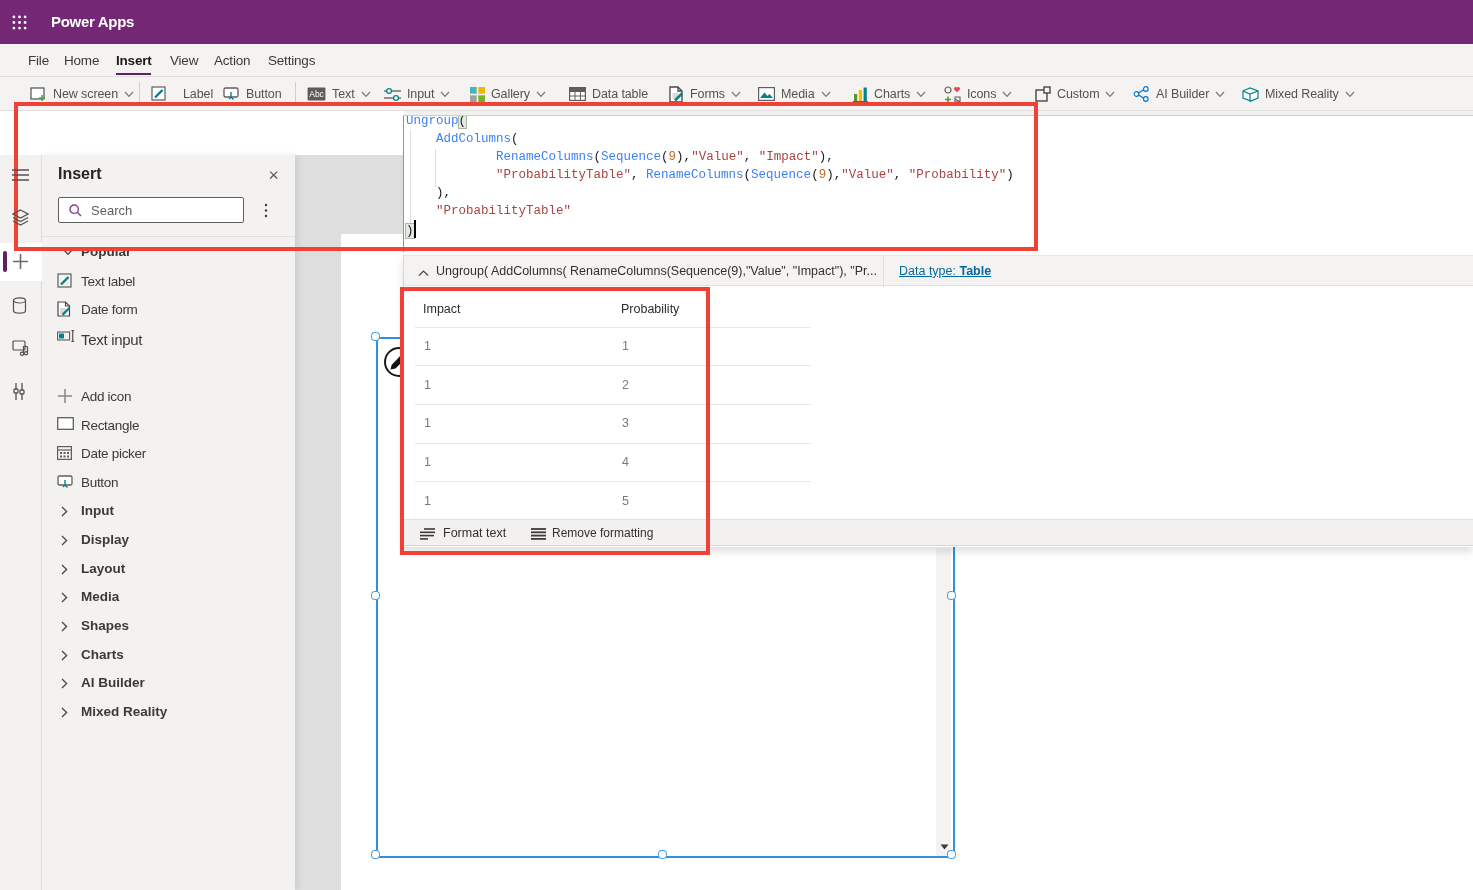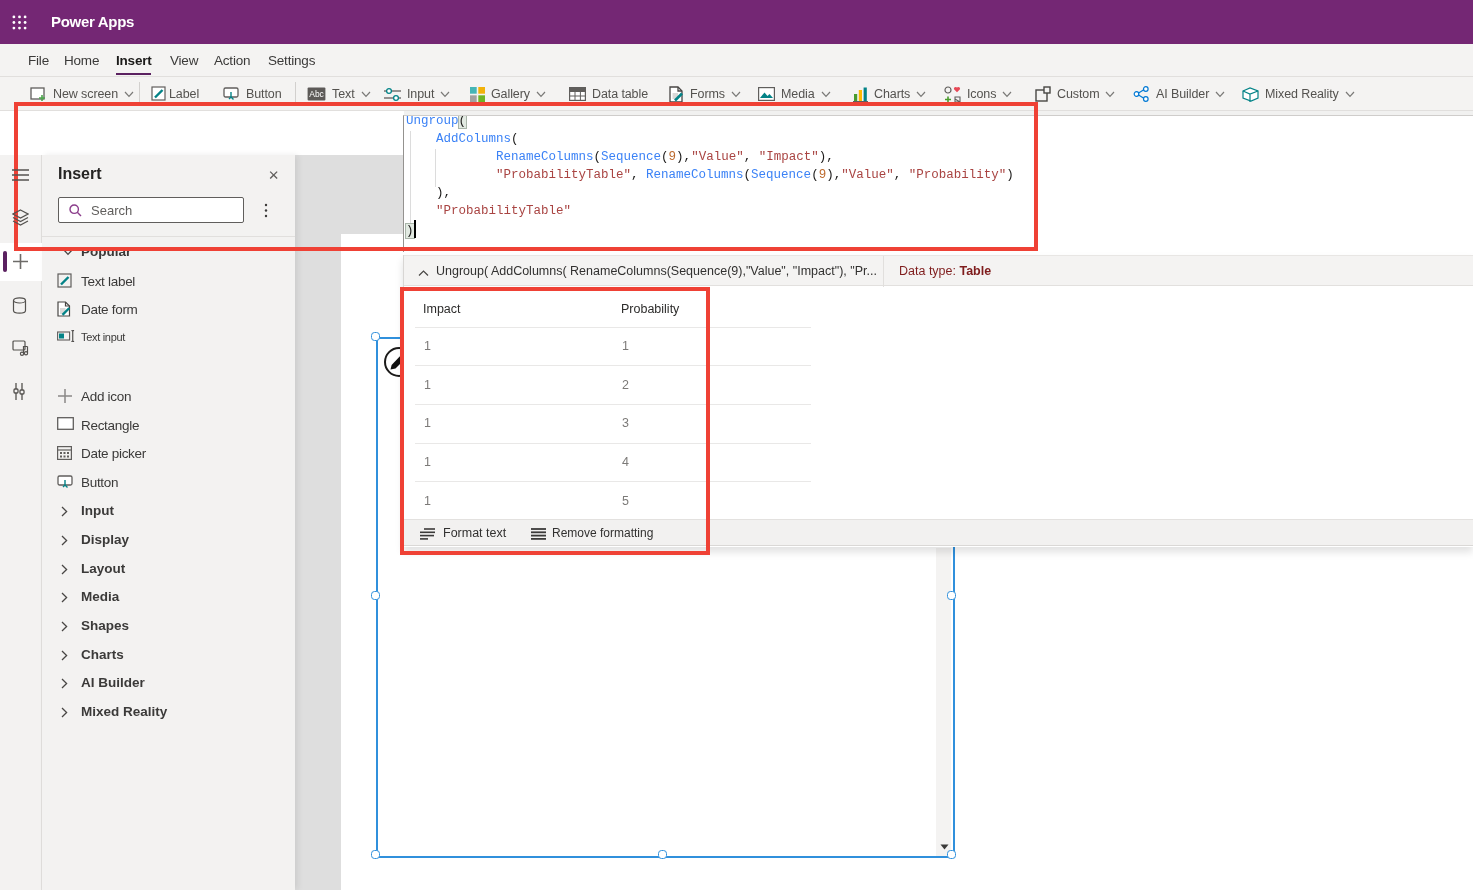--- a/index.html
+++ b/index.html
@@ -83,21 +83,21 @@
             <path d="M1 1 L5 5.4 L9 1" stroke="#7a7977" stroke-width="1.2" fill="none"></path>
           </svg>
         </div>
       </div>
       <div class="abs" style="left: 151px; top: 0px;">
         <div style="display:flex;align-items:center;height:34px;font-size:12.5px;color:#54524f;white-space:nowrap;letter-spacing:-0.1px;">
           <svg width="16" height="16" viewBox="0 0 16 16">
             <rect x="1" y="1" width="13" height="13" fill="#fff" stroke="#605e5c" stroke-width="1.2"></rect>
             <line x1="4" y1="11.5" x2="11.5" y2="4" stroke="#038387" stroke-width="2.4"></line>
           </svg>
-          <span style="margin-left:2px">Label</span>
+          <span style="margin-left:16px">Label</span>
         </div>
       </div>
       <div class="abs" style="left: 223px; top: 0px;">
         <div style="display:flex;align-items:center;height:34px;font-size:12.5px;color:#54524f;white-space:nowrap;letter-spacing:-0.1px;">
           <svg width="17" height="16" viewBox="0 0 17 16">
             <rect x="1" y="2" width="14" height="9" rx="1.5" fill="#fff" stroke="#605e5c" stroke-width="1.3"></rect>
             <path d="M8 6 v5 M8 11 l2.5 2.5 M8 11 l-2 2" stroke="#038387" stroke-width="1.4" fill="none"></path>
           </svg>
           <span style="margin-left:6px">Button</span>
         </div>
@@ -273,21 +273,21 @@
   </style>
 
   <div class="abs" style="left:403px;top:255px;width:1070px;height:292px;background:#fff;border-left:1px solid #d8d6d4;box-shadow:0 5px 8px rgba(0,0,0,0.12);">
 
     <div class="abs" style="left:0;top:0;width:1070px;height:31px;background:#f4f3f2;border-top:1px solid #e8e6e4;border-bottom:1px solid #e2e0de;">
       <svg class="abs" style="left:14px;top:14px;" width="11" height="7" viewBox="0 0 11 7">
           <path d="M1 5.5 L5.5 1 L10 5.5" stroke="#484644" stroke-width="1.2" fill="none"></path>
         </svg>
       <div class="abs" style="left:32px;top:0;height:31px;line-height:31px;font-size:12.5px;color:#323130;">Ungroup( AddColumns( RenameColumns(Sequence(9),"Value", "Impact"), "Pr...</div>
       <div class="abs" style="left:479px;top:0;width:1px;height:31px;background:#e1dfdd;"></div>
-      <div class="abs" style="left:495px;top:0;height:31px;line-height:31px;font-size:12.5px;color:#7f1d1d;">Data type: <b>Table</b></div>
+      <div class="abs" style="left:495px;top:0;height:31px;line-height:31px;font-size:12.5px;color:#0369a1;text-decoration:underline;">Data type: <b>Table</b></div>
     </div>
 
     <div class="abs" style="left:19px;top:47px;font-size:12.5px;color:#2d2c2b;">Impact</div>
     <div class="abs" style="left:217px;top:47px;font-size:12.5px;color:#2d2c2b;">Probability</div>
     <div class="abs tline" style="top:72px;"></div>
     <div class="abs trow" style="top:84px;"><span>1</span><span class="c2">1</span></div>
     <div class="abs tline" style="top:110px;"></div>
     <div class="abs trow" style="top:123px;"><span>1</span><span class="c2">2</span></div>
     <div class="abs tline" style="top:149px;"></div>
     <div class="abs trow" style="top:161px;"><span>1</span><span class="c2">3</span></div>
@@ -377,21 +377,21 @@
         <span style="position:absolute;left:39px;top:7px;font-size:13.5px;color:#3b3a39;letter-spacing:-0.3px">Date form</span>
       </div>
       <div class="abs" style="left: 0px; top: 169px; width: 253px; height: 28px;">
         <span style="position:absolute;left:15px;top:6px">
           <svg width="18" height="12" viewBox="0 0 18 12">
             <rect x="0.6" y="2" width="12" height="8" fill="none" stroke="#605e5c" stroke-width="1.1"></rect>
             <rect x="2" y="3.5" width="5" height="5" fill="#038387"></rect>
             <path d="M14.5 0.8 c1-0.8 1.5-0.8 2.5 0 M14.5 11.2 c1 0.8 1.5 0.8 2.5 0 M15.75 0.9 v10.2" stroke="#484644" stroke-width="1.1" fill="none"></path>
           </svg>
         </span>
-        <span style="position:absolute;left:39px;top:7px;font-size:11px;color:#3b3a39;letter-spacing:-0.3px">Text input</span>
+        <span style="position:absolute;left:39px;top:7px;font-size:15px;color:#3b3a39;letter-spacing:-0.3px">Text input</span>
       </div>
       <div class="abs" style="left: 0px; top: 227px; width: 253px; height: 28px;">
         <span style="position:absolute;left:15px;top:6px">
           <svg width="16" height="16" viewBox="0 0 16 16">
             <path d="M8 1 v14 M1 8 h14" stroke="#8a8886" stroke-width="1.5"></path>
           </svg>
         </span>
         <span style="position:absolute;left:39px;top:7px;font-size:13.5px;color:#3b3a39;letter-spacing:-0.3px">Add icon</span>
       </div>
       <div class="abs" style="left: 0px; top: 256px; width: 253px; height: 28px;">

